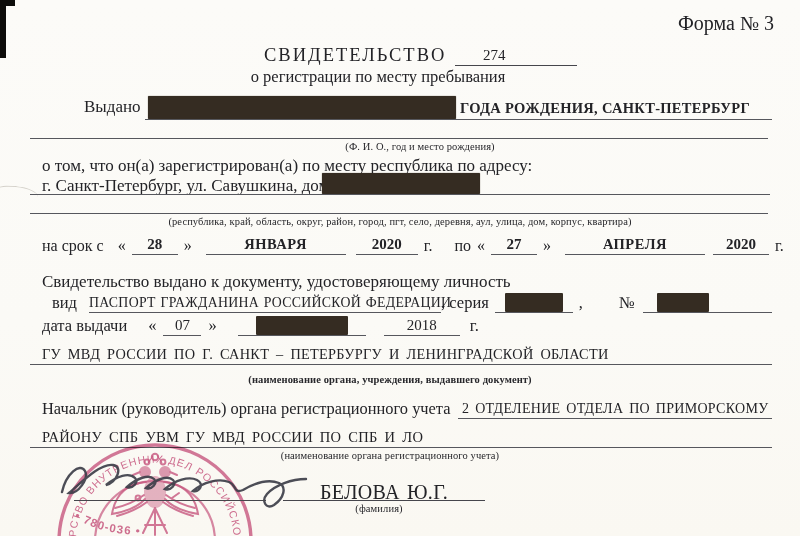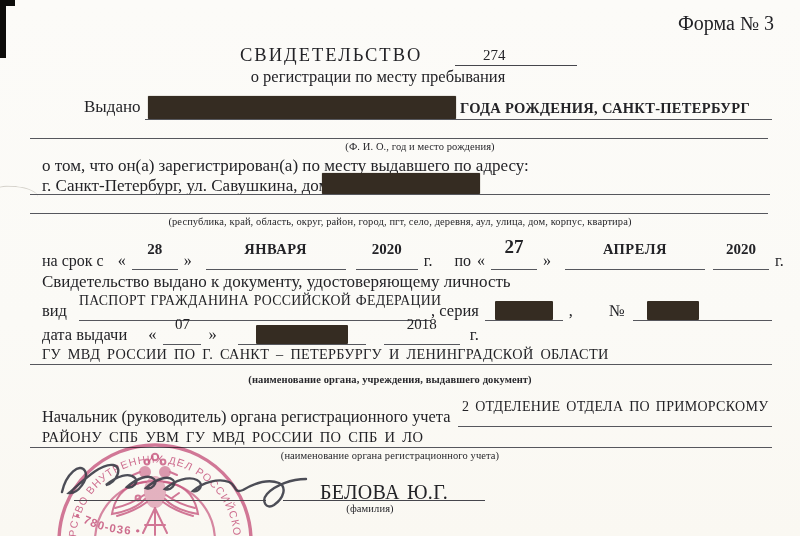--- a/index.html
+++ b/index.html
@@ -7,83 +7,83 @@
     position:relative;width:800px;height:536px;overflow:hidden;
     background:linear-gradient(180deg,#fcfbf8 0%,#fbfaf6 60%,#faf8f2 100%);
     font-family:"Liberation Serif","DejaVu Serif",serif;
     color:#232327;
   }
   .abs{position:absolute;}
   .rule{position:absolute;height:0;border-top:1px solid #56575d;}
   .caption{position:absolute;font-size:10.5px;color:#27272b;text-align:center;letter-spacing:.1px;white-space:nowrap;}
   .redact{position:absolute;background:#352c22;border-radius:1px;box-shadow:0 0 1px #352c22;}
   .caps{letter-spacing:.3px;}
-  .uline{display:inline-block;border-bottom:1px solid #56575d;text-align:center;padding-bottom:11px;}
+  .uline{display:inline-block;border-bottom:1px solid #56575d;text-align:center;padding-bottom:1px;}
   .flexrow{position:absolute;display:flex;align-items:flex-end;white-space:nowrap;}
   .bold{font-weight:bold;}
   .boxline{display:inline-flex;align-items:flex-end;justify-content:center;border-bottom:1px solid #56575d;}
   .boxline .rbox{position:relative;background:#352c22;border-radius:1px;}
   .artifact-strip{position:absolute;background:#0d0c0a;}
   .artifact-arc{position:absolute;width:46px;height:16px;border-top:1.5px solid #d4d1ca;border-radius:50%;transform:rotate(6deg);}
   svg text{font-family:"Liberation Sans","DejaVu Sans",sans-serif;}
 </style>
 </head>
 <body>
 
 <div class="page">
 
   <div class="artifact-strip" style="left:0;top:0;width:6px;height:58px;"></div>
   <div class="artifact-strip" style="left:0;top:0;width:15px;height:6px;"></div>
   <div class="artifact-arc" style="left:-8px;top:186px;"></div>
 
   <div class="abs" style="right:26px;top:12px;font-size:20px;">Форма № 3</div>
 
-  <div class="abs" style="left:240px;top:45px;font-size:18.5px;letter-spacing:2px;">СВИДЕТЕЛЬСТВО</div>
+  <div class="abs" style="left:264px;top:45px;font-size:18.5px;letter-spacing:2px;">СВИДЕТЕЛЬСТВО</div>
   <div class="abs" style="left:455px;top:44px;width:122px;border-bottom:1px solid #46464c;height:21px;">
     <span style="position:absolute;left:28px;bottom:1px;font-size:15px;">274</span>
   </div>
   <div class="abs" style="left:228px;top:67px;width:300px;text-align:center;font-size:16.5px;">о регистрации по месту пребывания</div>
 
   <div class="abs" style="left:84px;top:97px;font-size:17px;">Выдано</div>
   <div class="redact" style="left:148px;top:96px;width:308px;height:23px;"></div>
   <div class="abs bold caps" style="left:460px;top:100px;font-size:14.5px;">ГОДА РОЖДЕНИЯ, САНКТ-ПЕТЕРБУРГ</div>
   <div class="rule" style="left:145px;top:119px;width:627px;"></div>
 
   <div class="rule" style="left:30px;top:138px;width:738px;"></div>
   <div class="caption" style="left:280px;top:141px;width:280px;">(Ф. И. О., год и место рождения)</div>
 
-  <div class="abs" style="left:42px;top:156px;font-size:17px;">о том, что он(а) зарегистрирован(а) по месту выдавшего по адресу:</div>
+  <div class="abs" style="left:42px;top:156px;font-size:17px;">о том, что он(а) зарегистрирован(а) по месту республика по адресу:</div>
 
   <div class="abs" style="left:42px;top:176px;font-size:17px;">г. Санкт-Петербург, ул. Савушкина, дом</div>
   <div class="redact" style="left:322px;top:173px;width:158px;height:21px;"></div>
   <div class="rule" style="left:30px;top:194px;width:740px;"></div>
 
   <div class="rule" style="left:30px;top:213px;width:738px;"></div>
   <div class="caption" style="left:80px;top:216px;width:640px;">(республика, край, область, округ, район, город, пгт, село, деревня, аул, улица, дом, корпус, квартира)</div>
 
   <div class="flexrow" style="left:42px;top:236px;font-size:16px;">
     <span style="margin-right:8px;">на срок с</span>
     <span style="padding:0 6px;">«</span>
     <span class="uline bold" style="width:46px;font-size:15px;">28</span>
     <span style="padding:0 6px;">»</span>
     <span class="uline bold" style="width:140px;margin-left:8px;font-size:14.5px;letter-spacing:.5px;">ЯНВАРЯ</span>
     <span class="uline bold" style="width:62px;margin-left:10px;font-size:15px;">2020</span>
     <span style="margin-left:6px;">г.</span>
     <span style="margin-left:22px;">по</span>
     <span style="padding:0 6px;">«</span>
-    <span class="uline bold" style="width:46px;font-size:19px;">27</span>
+    <span class="uline bold" style="width:46px;font-size:15px;">27</span>
     <span style="padding:0 6px;">»</span>
     <span class="uline bold" style="width:140px;margin-left:8px;font-size:14.5px;letter-spacing:.5px;">АПРЕЛЯ</span>
     <span class="uline bold" style="width:56px;margin-left:8px;font-size:15px;">2020</span>
     <span style="margin-left:6px;">г.</span>
   </div>
 
   <div class="abs" style="left:42px;top:272px;font-size:17px;">Свидетельство выдано к документу, удостоверяющему личность</div>
 
-  <div class="flexrow" style="left:42px;top:293px;right:28px;font-size:16.5px;">
+  <div class="flexrow" style="left:52px;top:293px;right:28px;font-size:16.5px;">
     <span style="margin-right:12px;">вид</span>
     <span class="uline caps" style="width:352px;font-size:13.8px;word-spacing:1px;">ПАСПОРТ ГРАЖДАНИНА РОССИЙСКОЙ ФЕДЕРАЦИИ</span>
     <span style="">, серия</span>
     <span class="boxline" style="width:78px;margin-left:6px;">
       <span class="rbox" style="width:58px;height:19px;"></span>
     </span>
     <span style="margin-left:6px;">,</span>
     <span style="margin-left:36px;">№</span>
     <span class="boxline" style="flex:1;margin-left:8px;justify-content:flex-start;">
       <span class="rbox" style="width:52px;height:19px;margin-left:14px;"></span>
@@ -164,15 +164,15 @@
              C147,32 163,28 173,32 C181,35 177,44 187,40
              C199,33 213,29 223,33 C231,37 228,48 218,55
              C210,60 205,51 211,44 C219,35 236,29 250,29" fill="none" stroke="#3d3e49" stroke-width="2.4" stroke-linecap="round" opacity=".92"></path>
   </svg>
 
   <div class="rule" style="left:74px;top:500px;width:192px;border-top-color:#46464c;"></div>
   <div class="caption" style="left:119px;top:503px;width:100px;margin-top:32px;">(подпись)</div>
 
   <div class="abs caps" style="left:283px;top:481px;width:202px;text-align:center;font-size:20px;word-spacing:2px;">БЕЛОВА  Ю.Г.</div>
   <div class="rule" style="left:283px;top:500px;width:202px;border-top-color:#46464c;"></div>
-  <div class="caption" style="left:320px;top:503px;width:100px;">(фамилия)</div>
+  <div class="caption" style="left:329px;top:503px;width:100px;">(фамилия)</div>
 
 </div>
 
 </body></html>

